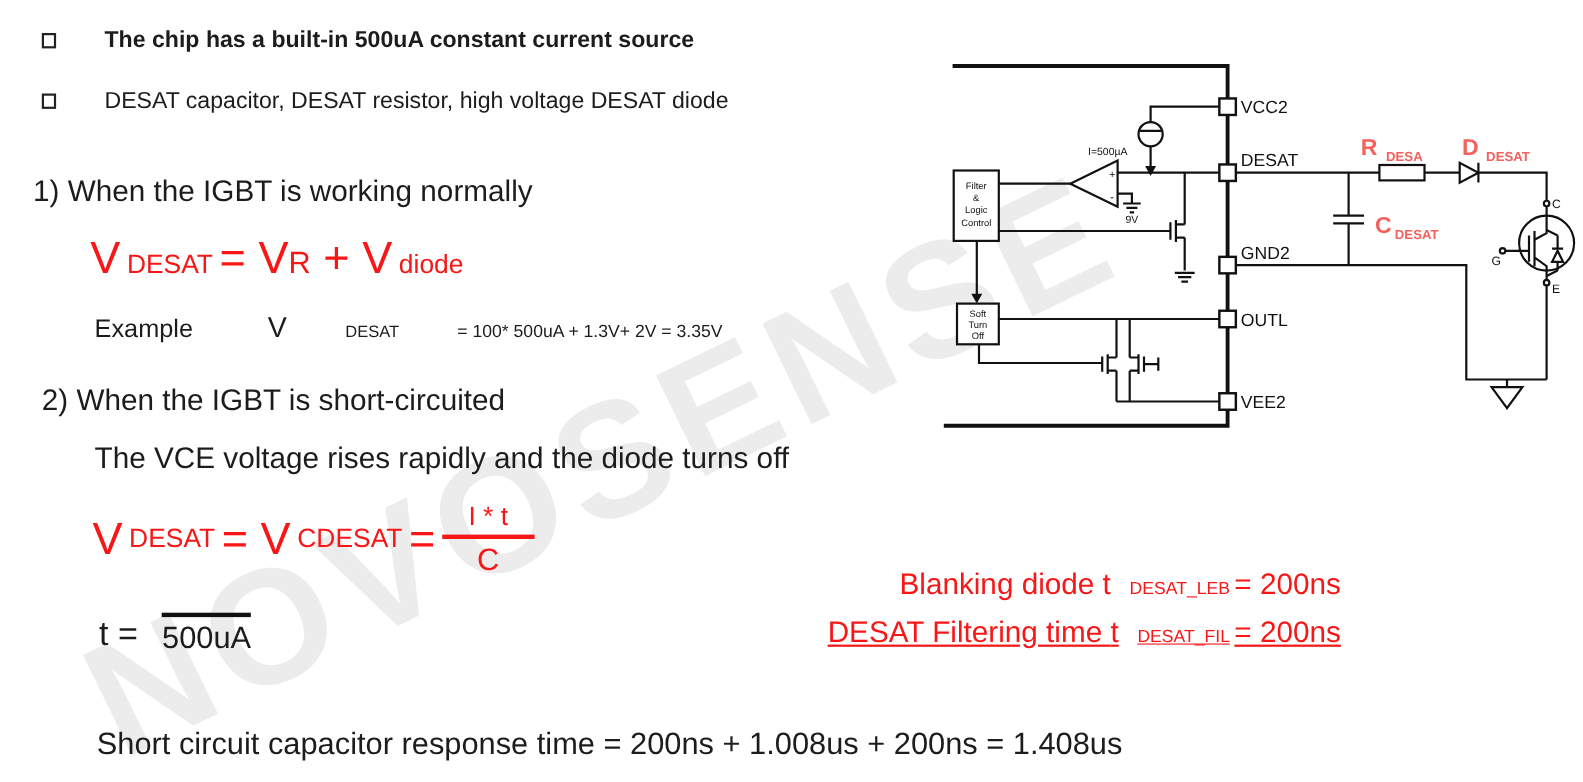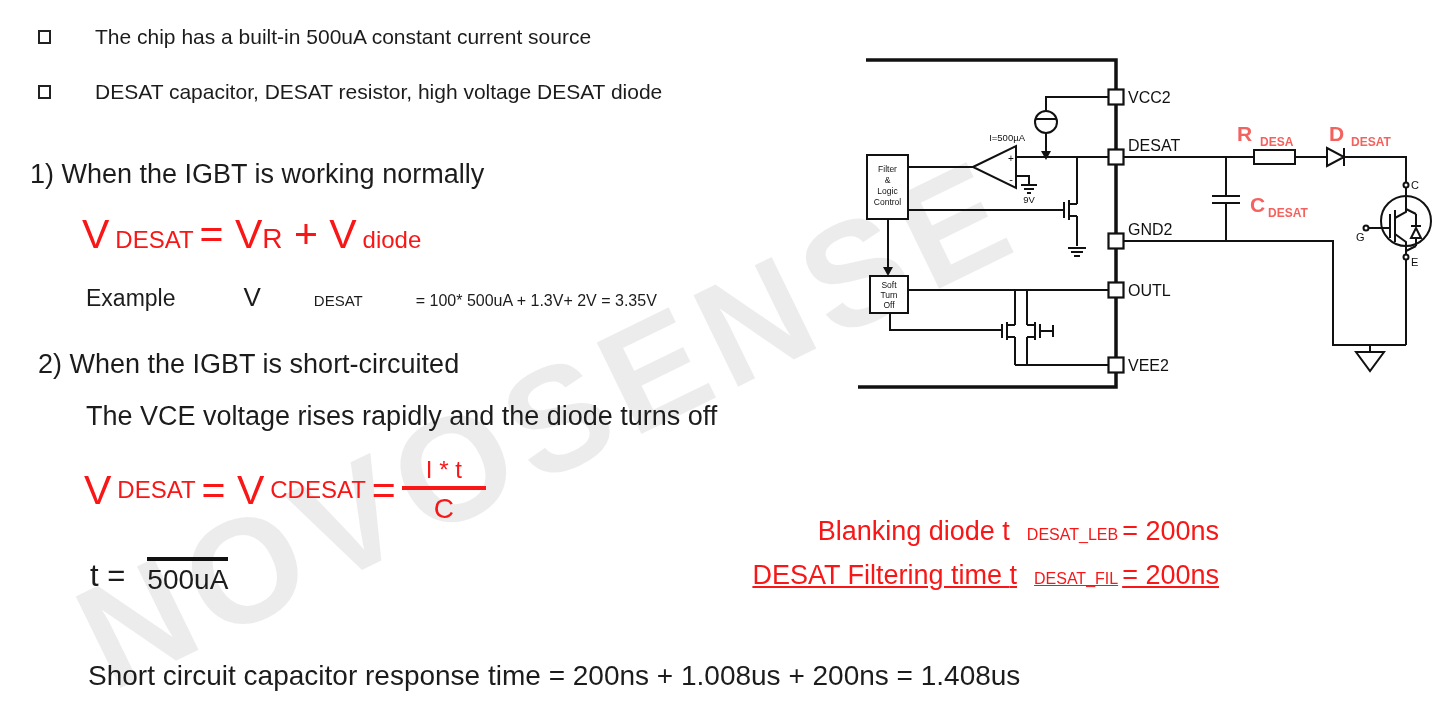--- a/index.html
+++ b/index.html
@@ -52,21 +52,21 @@
   .summary{position:absolute;left:88px;top:660px;font-size:28px;white-space:nowrap;}
   svg text{font-family:"Liberation Sans",sans-serif;}
 </style>
 </head>
 <body>
 
 <div class="watermark">NOVOSENSE</div>
 
 <div class="layer">
 
-  <div class="bullet-row" style="left:38px;top:25px;">
+  <div class="bullet-row" style="left:38px;top:25px;font-weight:bold;">
     <span class="bullet-sq"></span>
     <span>The chip has a built-in 500uA constant current source</span>
   </div>
   <div class="bullet-row" style="left:38px;top:80px;text-align:right;">
     <span class="bullet-sq"></span>
     <span>DESAT capacitor, DESAT resistor, high voltage DESAT diode</span>
   </div>
 
   <div class="h-line" style="left:30px;top:159px;">1) When the IGBT is working normally</div>
 

